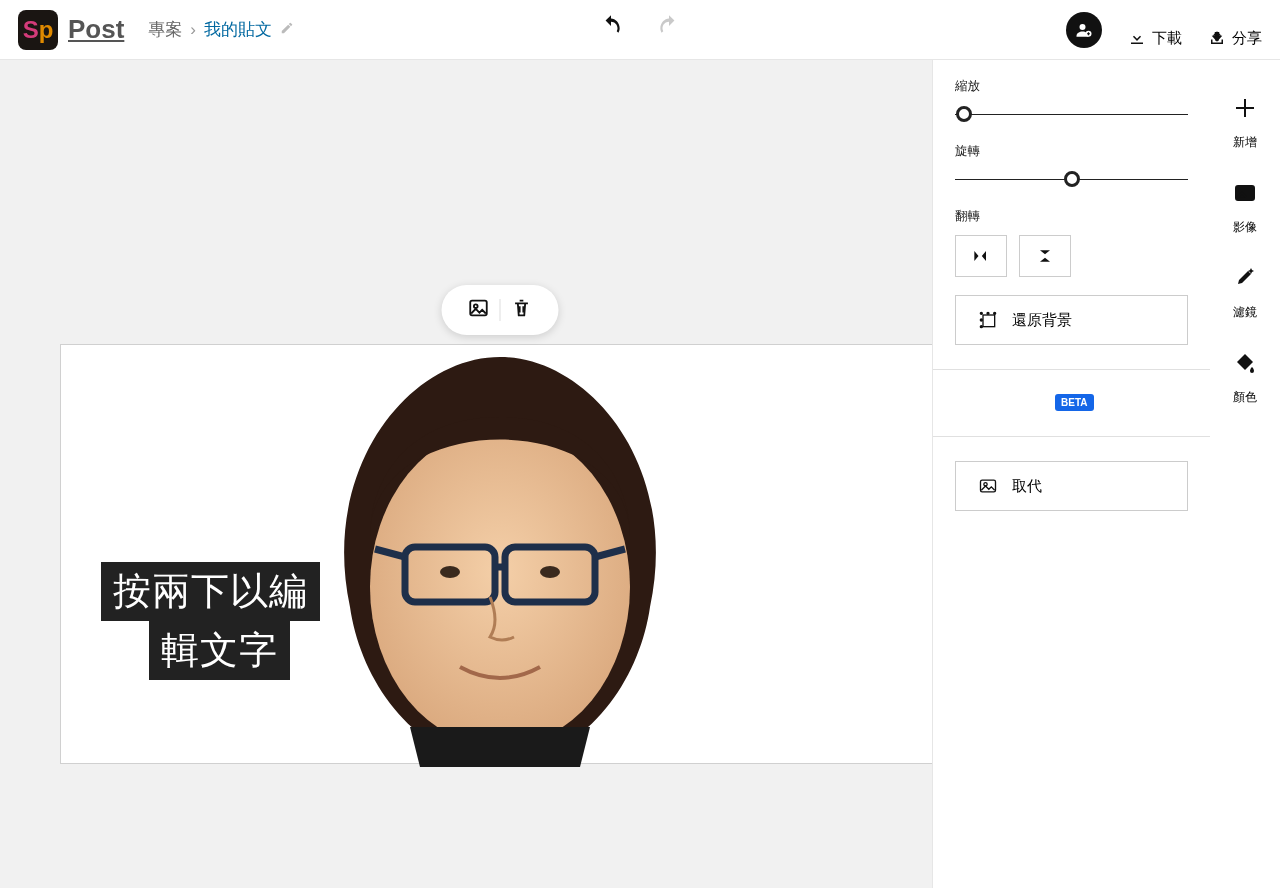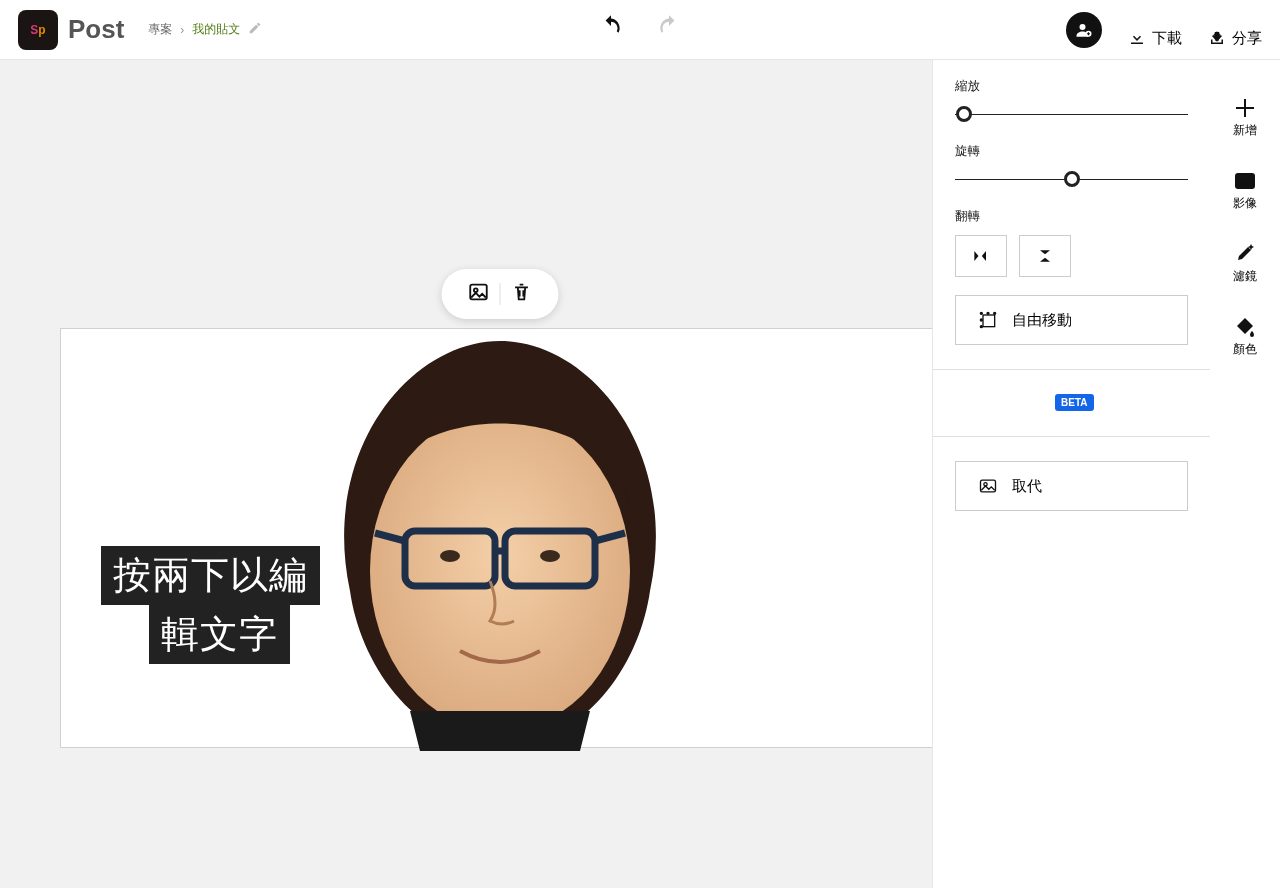--- a/index.html
+++ b/index.html
@@ -1,39 +1,39 @@
 <!DOCTYPE html>
 <html><head>
 <meta charset="utf-8">
 <style>
   * { margin: 0; padding: 0; box-sizing: border-box; font-family: -apple-system, BlinkMacSystemFont, "Segoe UI", "PingFang TC", "Microsoft JhengHei", sans-serif; }
   html, body { width: 1280px; height: 888px; overflow: hidden; background: #fff; }
 
   
   .topbar { height: 60px; display: flex; align-items: center; padding: 0 18px; border-bottom: 1px solid #e6e6e6; }
   .logo-box { width: 40px; height: 40px; background: #1a1512; border-radius: 8px; display:flex; align-items:center; justify-content:center; margin-right:10px;}
-  .logo-sp { font-weight: 700; font-size: 12px; }
+  .logo-sp { font-weight: 700; font-size: 24px; }
   .logo-sp .s{ color:#d43b7a;} .logo-sp .p{ color:#e08a00;}
-  .word-post { font-size: 26px; font-weight: 800; color:#555; margin-right:24px;}
-  .crumbs { display:flex; align-items:center; gap:8px; color:#666; font-size:12px;}
+  .word-post { font-size: 26px; font-weight: 800; color:#555; margin-right:24px;text-decoration:underline;}
+  .crumbs { display:flex; align-items:center; gap:8px; color:#666; font-size:17px;}
   .crumbs .sep{ color:#999;}
-  .crumb-current{ color:#4d7c0f; font-weight:500;}
+  .crumb-current{ color:#0369a1; font-weight:500;}
   .pencil-i{ color:#bbb; font-size:14px;}
   .top-center{ position:absolute; left:50%; transform:translateX(-50%); display:flex; gap:28px;}
   .undo-redo{ font-size:26px; cursor:pointer;}
   .undo-i{ color:#111;} .redo-i{ color:#c9c9c9;}
   .top-right{ margin-left:auto; display:flex; align-items:flex-end; gap:26px;}
   .avatar{ width:36px; height:36px; border-radius:50%; background:#111; display:flex;align-items:center;justify-content:center;}
   .avatar svg{ width:18px;height:18px; fill:#fff;}
   .txtbtn{ display:flex; align-items:center; gap:6px; font-size:15px; cursor:pointer;}
   .txtbtn svg{width:18px;height:18px;fill:#111;}
 
   
   .workspace{ position:absolute; top:60px; left:0; right:0; bottom:0; background:#f1f1f1;}
-  .canvas-wrap{ position:absolute; left:60px; top:268px; width:880px; height:420px; background:#fff; border:1px solid #d0d0d0;}
+  .canvas-wrap{ position:absolute; left:60px; top:284px; width:880px; height:420px; background:#fff; border:1px solid #d0d0d0;}
   .canvas-inner{ position:absolute; inset:4px; background:#fff;}
   .head-svg{ position:absolute; left:50%; top:-2px; transform:translateX(-50%);}
   .text-block{ position:absolute; left:36px; top:213px; }
   .text-line{ background:#222; color:#fff; font-size:38px; font-weight:500; padding:4px 12px; display:inline-block; letter-spacing:1px;}
   .tl2{ margin-left:48px;}
   .pill{ position:absolute; left:50%; top:-60px; transform:translateX(-50%); background:#fff; border-radius:30px; padding:8px 16px; display:flex; align-items:center; gap:0; box-shadow:0 2px 8px rgba(0,0,0,.15);}
   .pill-btn{ padding:4px 10px; cursor:pointer;}
   .pill-div{ width:1px; height:22px; background:#ddd;}
   .pill svg{ width:22px;height:22px; stroke:#111; fill:none; stroke-width:2;}
 
@@ -51,21 +51,21 @@
   .sq-btn svg{width:20px;height:20px; fill:#111;}
   .row-btn{ margin:18px auto 0; display:flex; align-items:center; gap:14px; border:1px solid #ccc; background:#fff; padding:14px 22px; cursor:pointer; font-size:15px;}
   .row-btn svg{width:20px;height:20px; fill:none; stroke:#111; stroke-width:1.6;}
   .row-btn.filled svg{fill:#111; stroke:none;}
   .section-div{ height:1px; background:#e0e0e0; margin:24px -22px;}
   .beta-wrap{ position:relative; display:inline-block;}
   .beta-tag{ position:absolute; right:-22px; top:-14px; background:#1466e8; color:#fff; font-size:10px; font-weight:700; padding:3px 6px; border-radius:3px;}
 
   
   .rail{ position:absolute; right:0; top:0; bottom:0; width:70px; background:#fff;}
-  .rail-item{ display:flex; flex-direction:column; align-items:center; gap:2px; margin-top:30px; cursor:pointer;}
+  .rail-item{ display:flex; flex-direction:column; align-items:center; gap:14px; margin-top:30px; cursor:pointer;}
   .rail-item:first-child{ margin-top:36px;}
   .rail-item svg{ width:24px; height:24px; fill:#111;}
   .rail-item .rl{ font-size:12px;}
 </style>
 </head>
 <body>
 
 <div class="topbar">
   <div class="logo-box">
     <span class="logo-sp"><span class="s">S</span><span class="p">p</span></span>
@@ -203,21 +203,21 @@
       <div style="text-align:center">
         <div class="row-btn">
           <svg viewBox="0 0 24 24">
               <rect x="6" y="6" width="14" height="14"></rect>
               <circle cx="4" cy="4" r="1.2" fill="#111"></circle>
               <circle cx="4" cy="12" r="1.2" fill="#111"></circle>
               <circle cx="4" cy="20" r="1.2" fill="#111"></circle>
               <circle cx="12" cy="4" r="1.2" fill="#111"></circle>
               <circle cx="20" cy="4" r="1.2" fill="#111"></circle>
             </svg>
-          <span>自由移動</span>
+          <span>還原背景</span>
         </div>
       </div>
 
       <div class="section-div"></div>
 
       <div style="text-align:center">
         <span class="beta-wrap">
           <span class="beta-tag">BETA</span>
         </span>
       </div>

